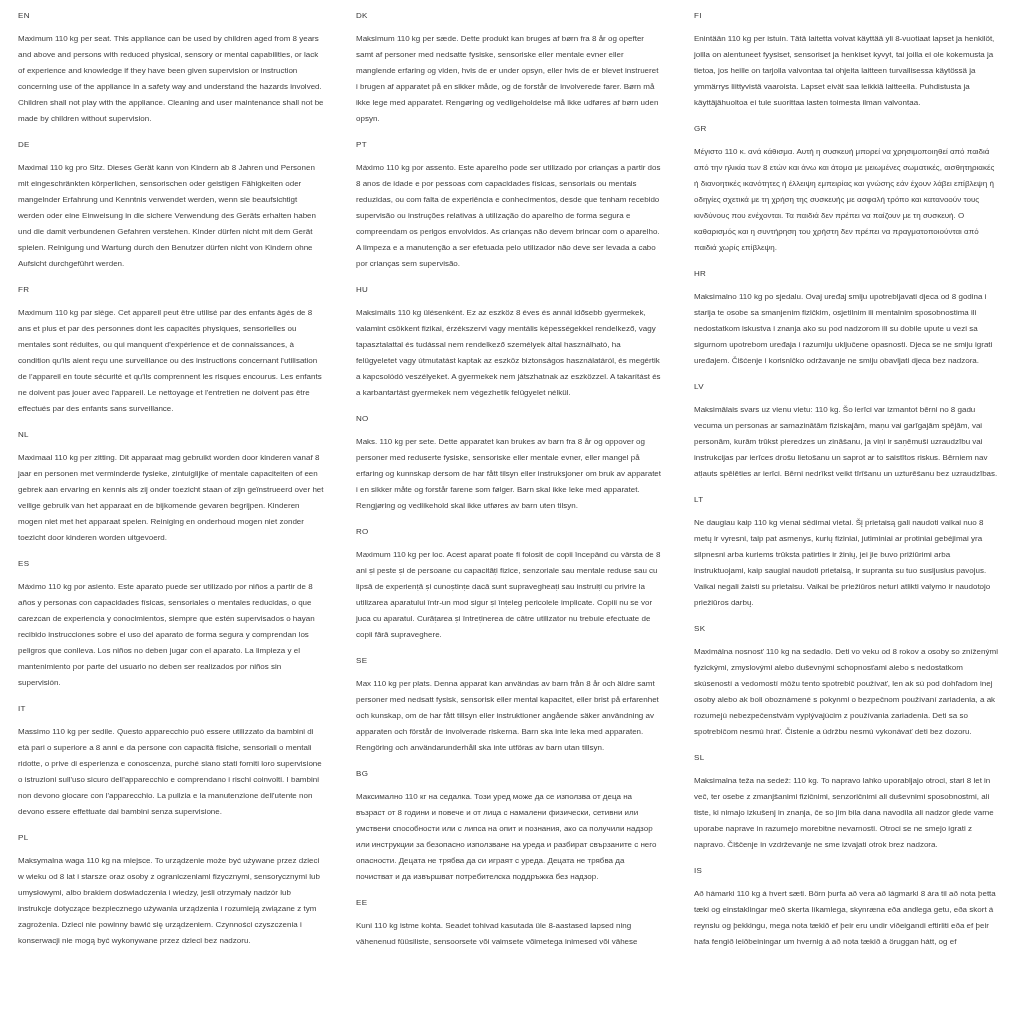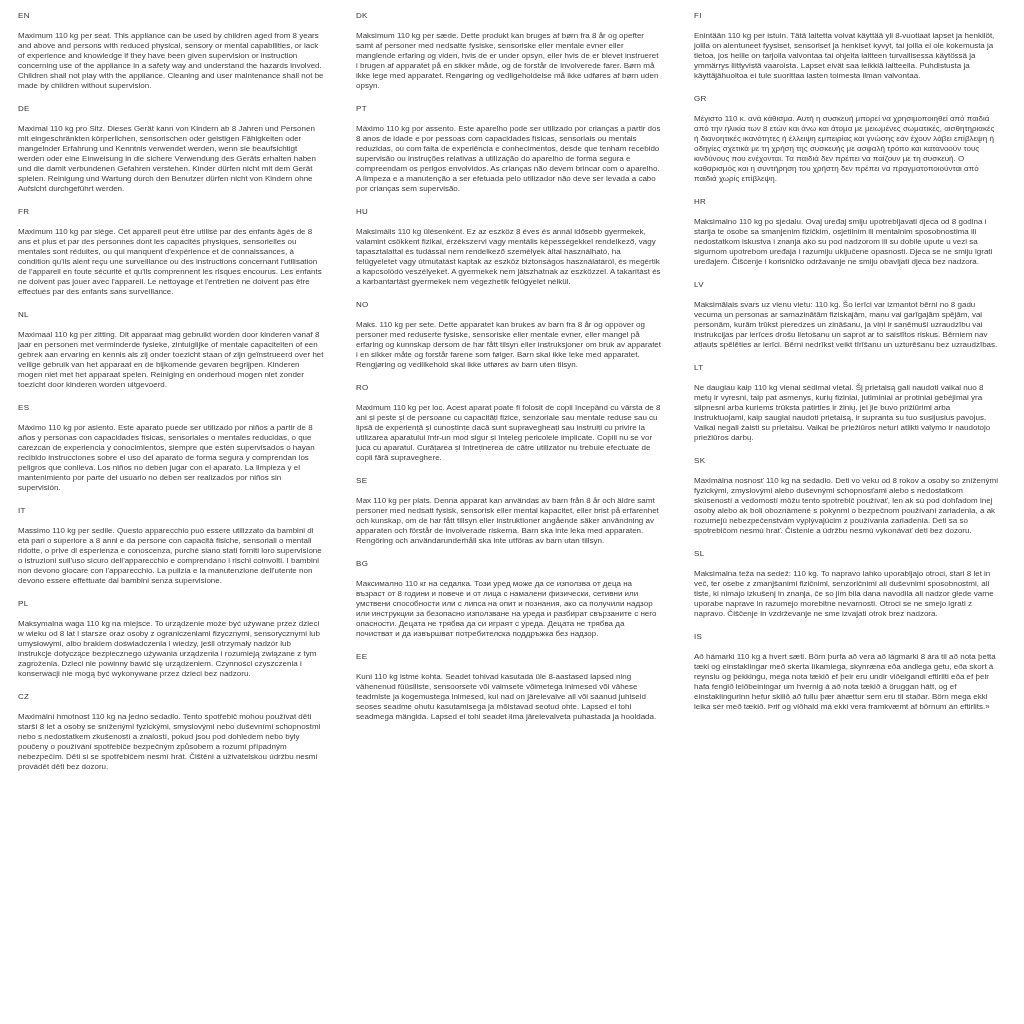--- a/index.html
+++ b/index.html
@@ -28,21 +28,21 @@
   }
   .lang-code {
     font-size: 8px;
     font-weight: 500;
     letter-spacing: 0.3px;
     color: #333333;
     margin: 0 0 11px 0;
   }
   .lang-text {
     font-size: 8px;
-    line-height: 10px;
+    line-height: 16px;
     margin: 0;
     color: #404040;
     text-align: left;
   }
 </style>
 </head>
 <body>
 
 <div class="page">
 

